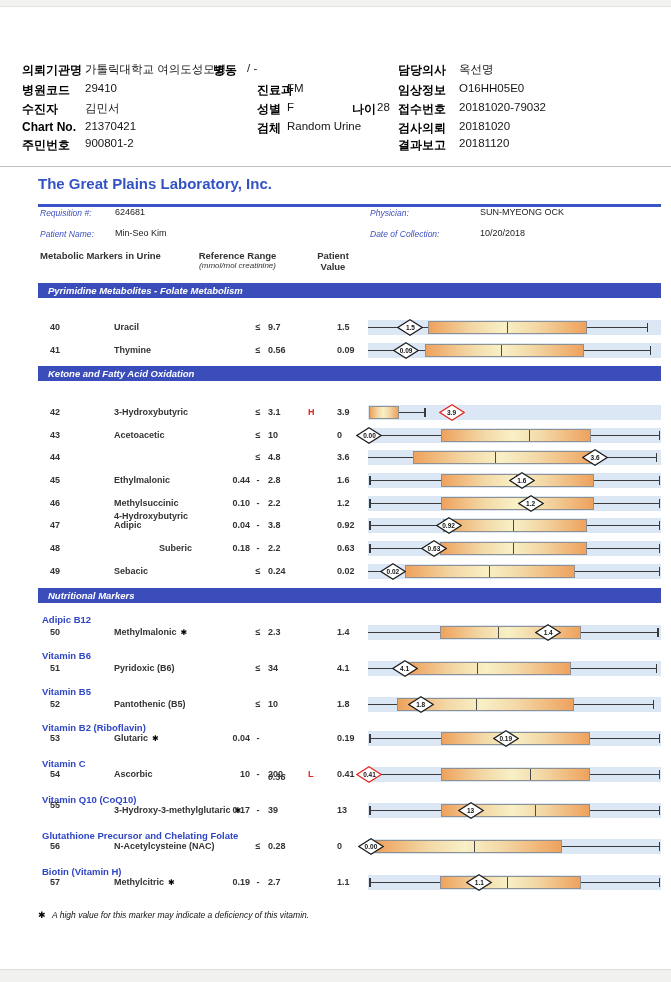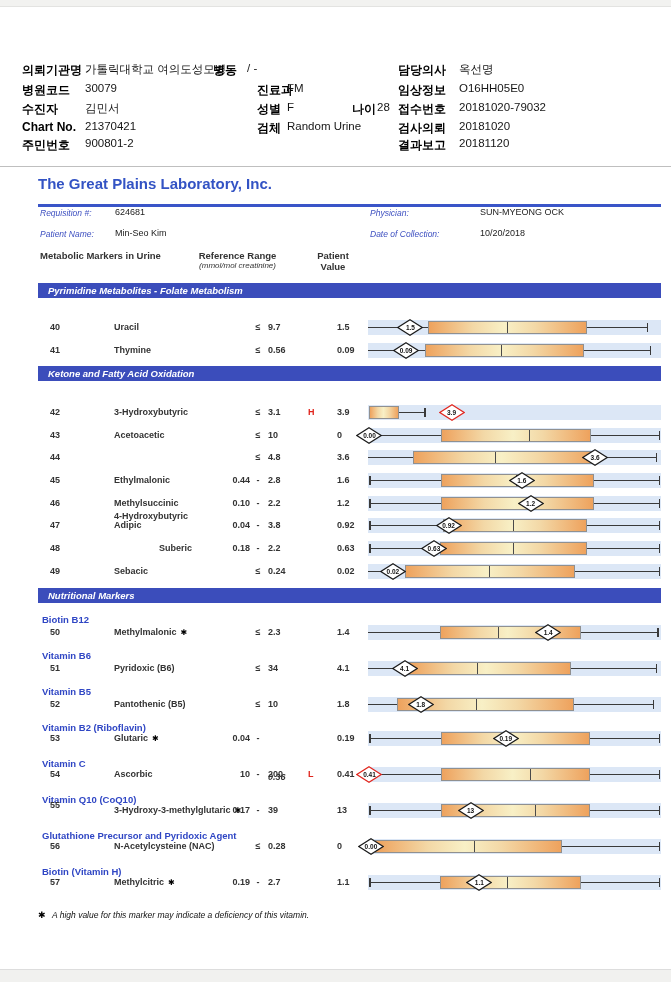--- a/index.html
+++ b/index.html
@@ -49,21 +49,21 @@
 <body>
 
 <div class="page" style="--teal: #057d7f; --secblue: #3b4dbb; --titleblue: #3353c4; --labelblue: #3f51c1; --strip: #dce7f6; --red: #e0241c;">
   <div class="abs top-strip"></div>
 
 
   <div id="info-block">
       <span class="abs ki-label" style="left: 22px; top: 62px;">의뢰기관명</span>
       <span class="abs ki-value" style="left: 85px; top: 62px;">가톨릭대학교 여의도성모병</span>
       <span class="abs ki-label" style="left: 22px; top: 82px;">병원코드</span>
-      <span class="abs ki-value" style="left: 85px; top: 82px;">30079</span>
+      <span class="abs ki-value" style="left: 85px; top: 82px;">29410</span>
       <span class="abs ki-label" style="left: 22px; top: 101px;">수진자</span>
       <span class="abs ki-value" style="left: 85px; top: 101px;">김민서</span>
       <span class="abs ki-label" style="left: 22px; top: 120px;">Chart No.</span>
       <span class="abs ki-value" style="left: 85px; top: 120px;">21370421</span>
       <span class="abs ki-label" style="left: 22px; top: 137px;">주민번호</span>
       <span class="abs ki-value" style="left: 85px; top: 137px;">900801-2</span>
       <span class="abs ki-label" style="left: 213px; top: 62px;">병동</span>
       <span class="abs ki-value" style="left: 247px; top: 62px;">/ -</span>
       <span class="abs ki-label" style="left: 257px; top: 82px;">진료과</span>
       <span class="abs ki-value" style="left: 287px; top: 82px;">FM</span>
@@ -309,21 +309,21 @@
           <div class="median" style="left: 83.505px;"></div>
         </div>
         <div class="diamond" style="left: 24.905px;">
           <svg width="26" height="17" viewBox="0 0 26 17">
             <polygon points="13,0.8 25.2,8.5 13,16.2 0.8,8.5" fill="#ffffff" stroke="#1a1a1a" stroke-width="1.2"></polygon>
           </svg>
           <span class="dval">0.02</span>
         </div>
       </div>
       <div class="abs section-bar" style="top: 588px;">Nutritional Markers</div>
-      <span class="abs group-label" style="left: 42px; top: 614px;">Biotin B12</span>
+      <span class="abs group-label" style="left: 42px; top: 614px;">Adipic B12</span>
       <span class="abs row-no" style="left: 50px; top: 625px;">50</span>
       <span class="abs row-name" style="left: 114px; top: 625px;">Methylmalonic<span class="star">✱</span></span>
       <span class="abs rr rr-low" style="left: 216px; top: 625px;"></span>
       <span class="abs rr rr-op" style="left: 252px; top: 625px;">≤</span>
       <span class="abs rr" style="left: 268px; top: 625px;">2.3</span>
       <span class="abs pval" style="left: 337px; top: 625px;">1.4</span>
       <div class="abs chart" style="left: 368px; top: 625px;">
         <div class="strip"></div>
         <div class="hline" style="left: 0px; width: 290.07px;"></div>
         <div class="tick" style="left: 289.07px;"></div>
@@ -438,21 +438,21 @@
         <div class="bbox" style="left: 73.25px; width: 146.5px;">
           <div class="median" style="left: 92.295px;"></div>
         </div>
         <div class="diamond" style="left: 102.55px;">
           <svg width="26" height="17" viewBox="0 0 26 17">
             <polygon points="13,0.8 25.2,8.5 13,16.2 0.8,8.5" fill="#ffffff" stroke="#1a1a1a" stroke-width="1.2"></polygon>
           </svg>
           <span class="dval">13</span>
         </div>
       </div>
-      <span class="abs group-label" style="left: 42px; top: 830px;">Glutathione Precursor and Pyridoxic Agent</span>
+      <span class="abs group-label" style="left: 42px; top: 830px;">Glutathione Precursor and Chelating Folate</span>
       <span class="abs row-no" style="left: 50px; top: 839px;">56</span>
       <span class="abs row-name" style="left: 114px; top: 839px;">N-Acetylcysteine (NAC)</span>
       <span class="abs rr rr-low" style="left: 216px; top: 839px;"></span>
       <span class="abs rr rr-op" style="left: 252px; top: 839px;">≤</span>
       <span class="abs rr" style="left: 268px; top: 839px;">0.28</span>
       <span class="abs pval" style="left: 337px; top: 839px;">0</span>
       <div class="abs chart" style="left: 368px; top: 839px;">
         <div class="strip"></div>
         <div class="hline" style="left: 5.86px; width: 285.675px;"></div>
         <div class="tick" style="left: 290.535px;"></div>

